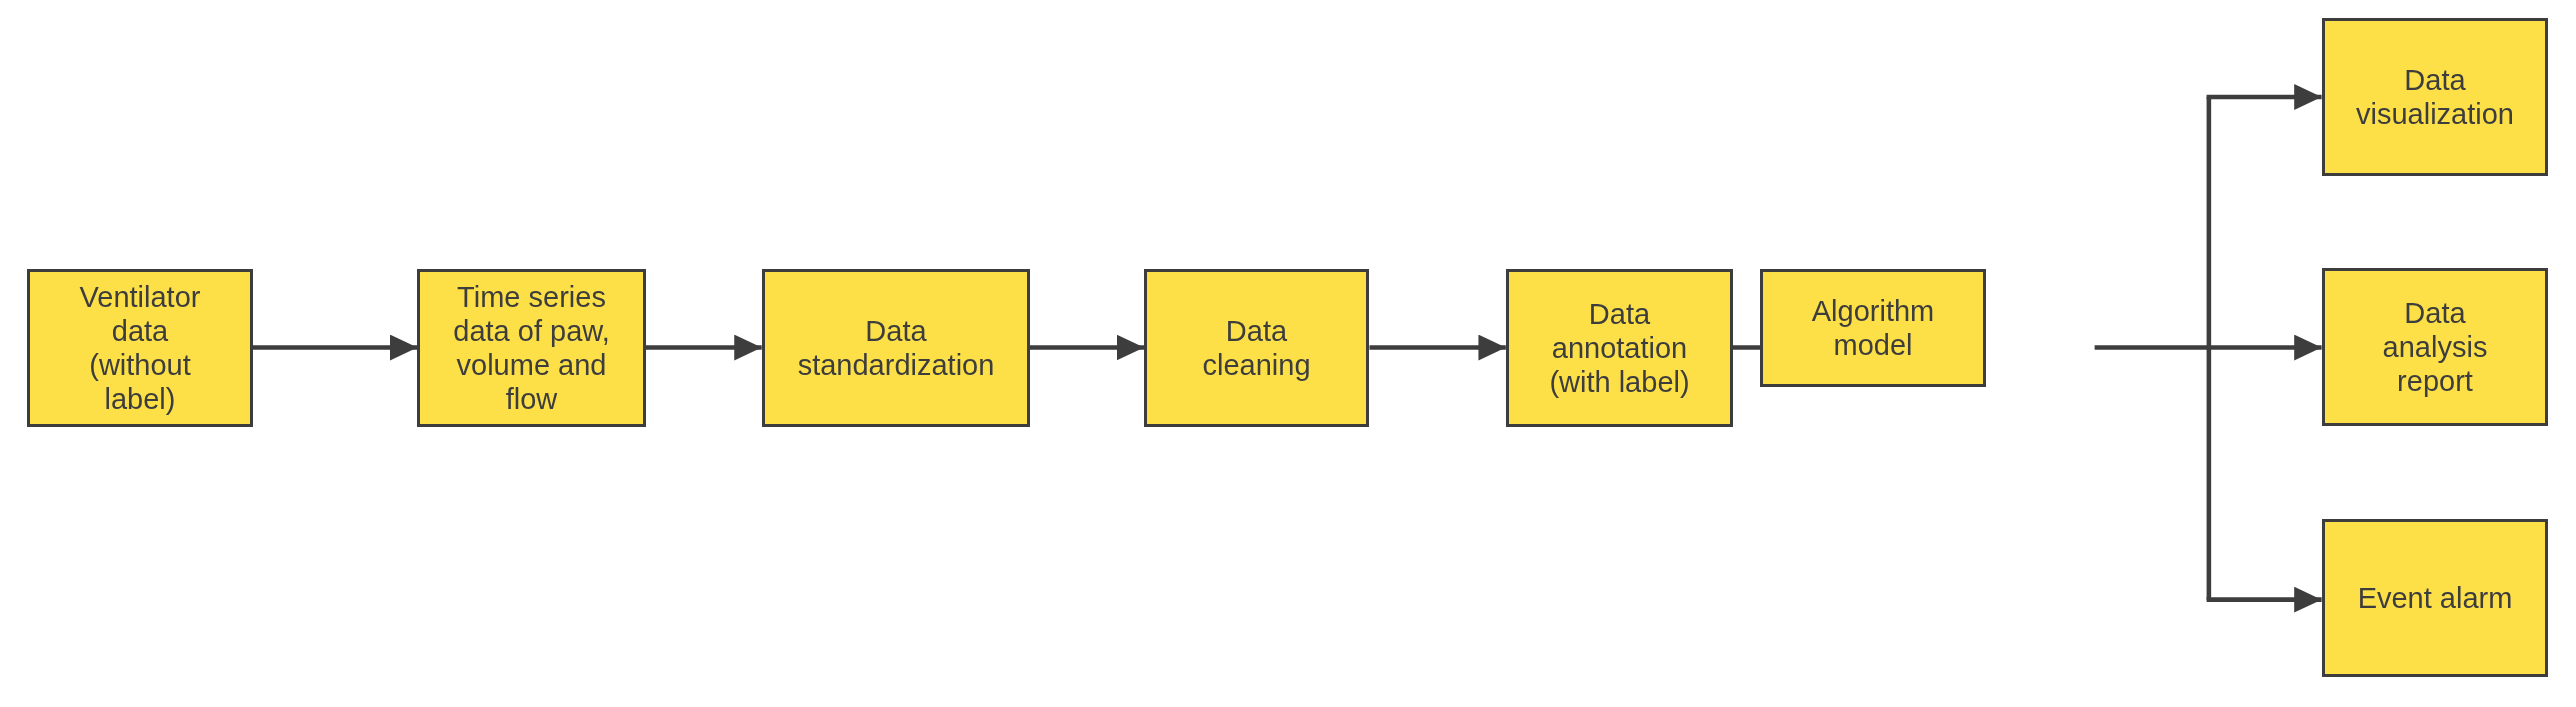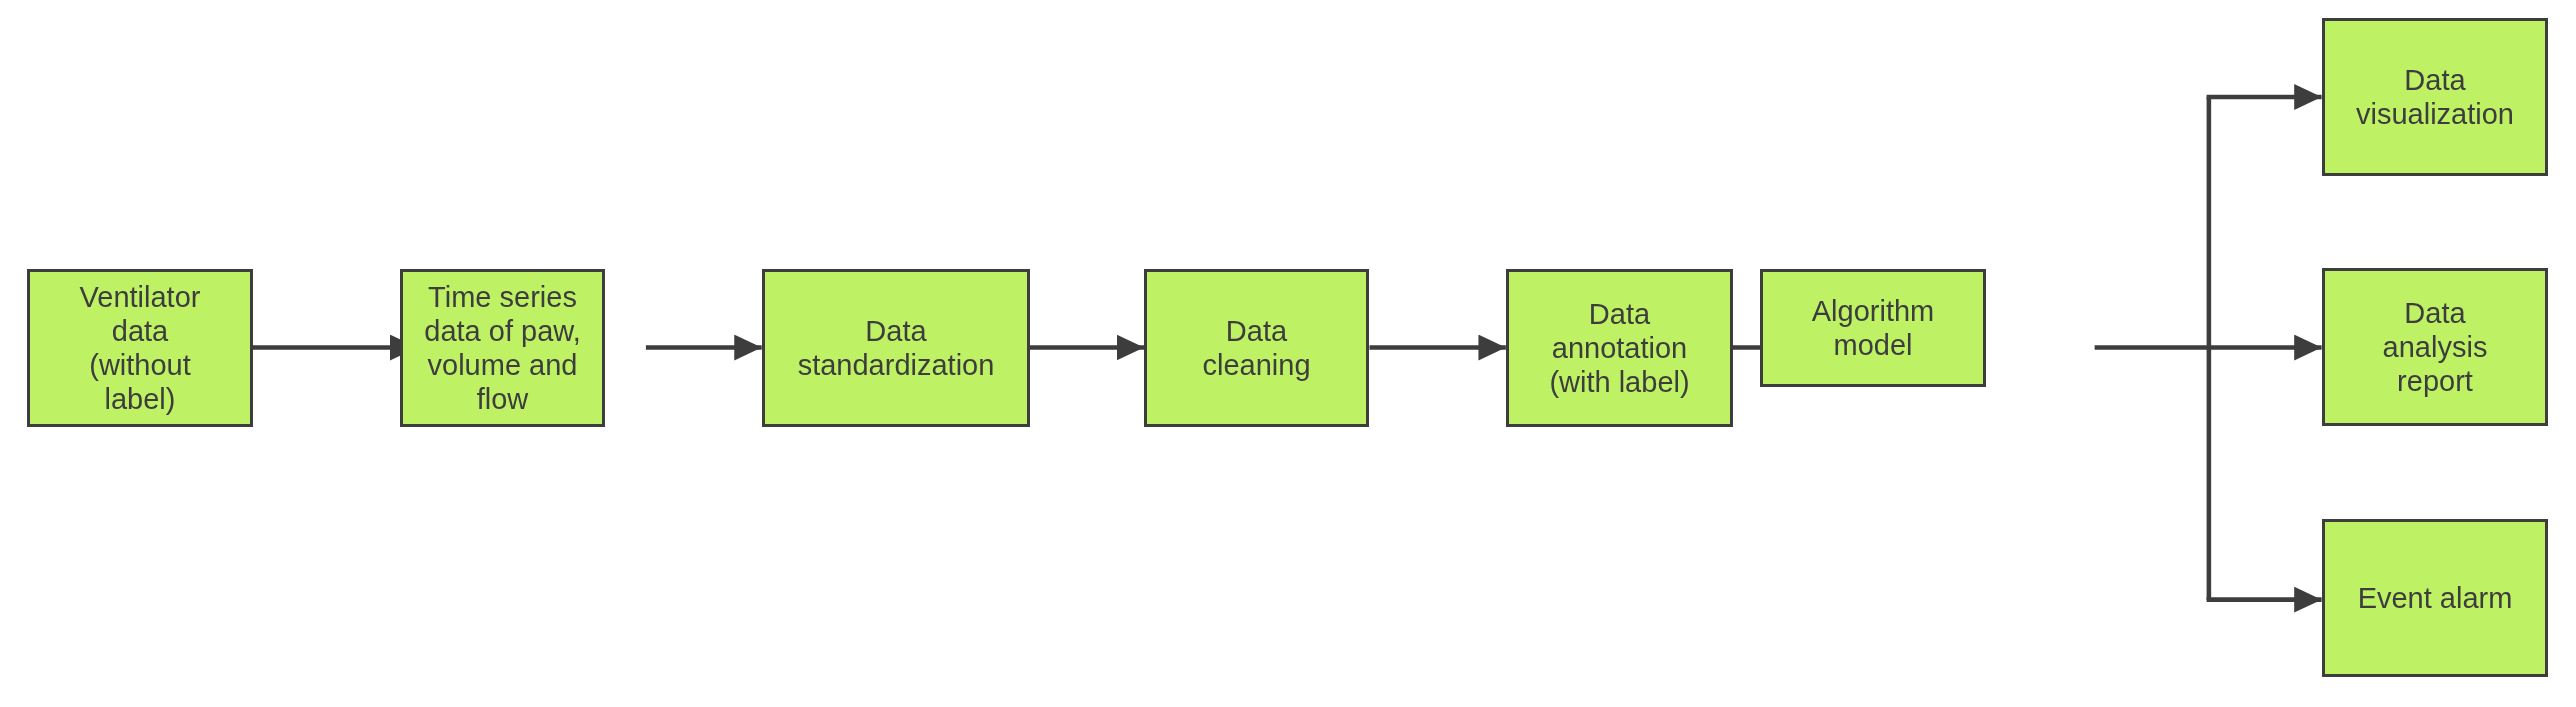--- a/index.html
+++ b/index.html
@@ -23,33 +23,33 @@
     height: 708px;
   }
   #edges line {
     stroke: #3d3d3d;
     stroke-width: 6;
   }
   .node {
     position: absolute;
     box-sizing: border-box;
     border: 3.8px solid #3d3d3d;
-    background: #bef264;
+    background: #fde047;
     color: #3d3d3d;
     display: flex;
     align-items: center;
     justify-content: center;
     text-align: center;
     font-size: 29px;
     line-height: 34px;
     white-space: pre-line;
   }
   
   .n-ventilator      { left: 27px;   top: 269px; width: 226px; height: 158px; }
-  .n-timeseries      { left: 400px;  top: 269px; width: 205px; height: 158px; }
+  .n-timeseries      { left: 417px;  top: 269px; width: 229px; height: 158px; }
   .n-standardization { left: 762px; top: 269px; width: 268px; height: 158px; }
   .n-cleaning        { left: 1144px; top: 269px; width: 225px; height: 158px; }
   .n-annotation      { left: 1506px; top: 269px; width: 227px; height: 158px; }
   .n-algorithm       { left: 1760px; top: 269px; width: 226px; height: 118px; }
   
   .n-visualization   { left: 2322px; top: 17.5px;  width: 226px; height: 158px; }
   .n-report          { left: 2322px; top: 268px; width: 226px; height: 158px; }
   .n-alarm           { left: 2322px; top: 519px; width: 226px; height: 158px; }
 </style>
 </head>

